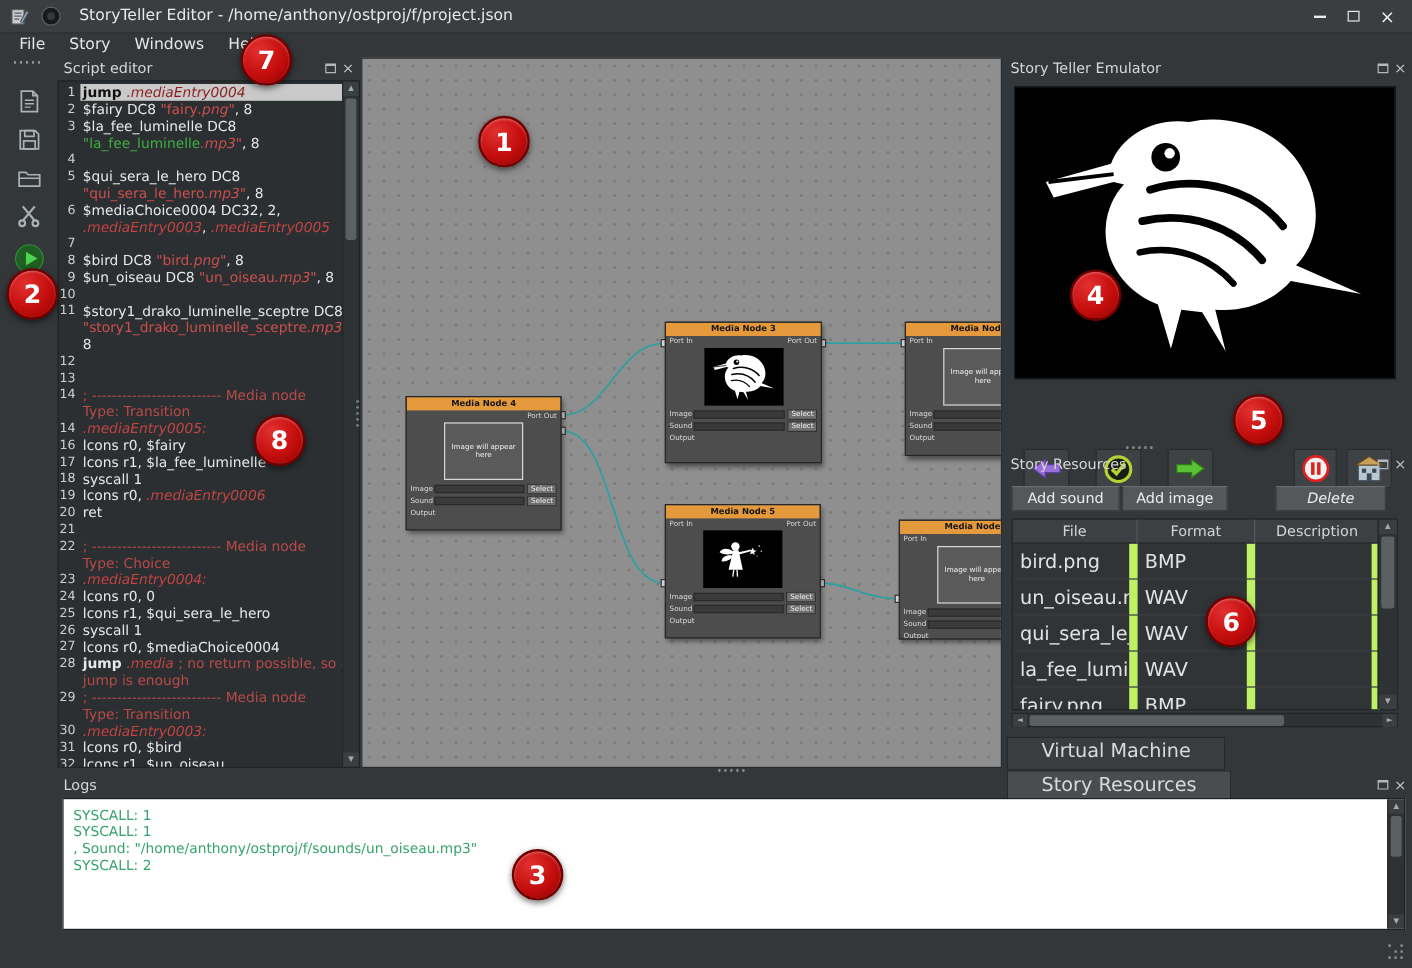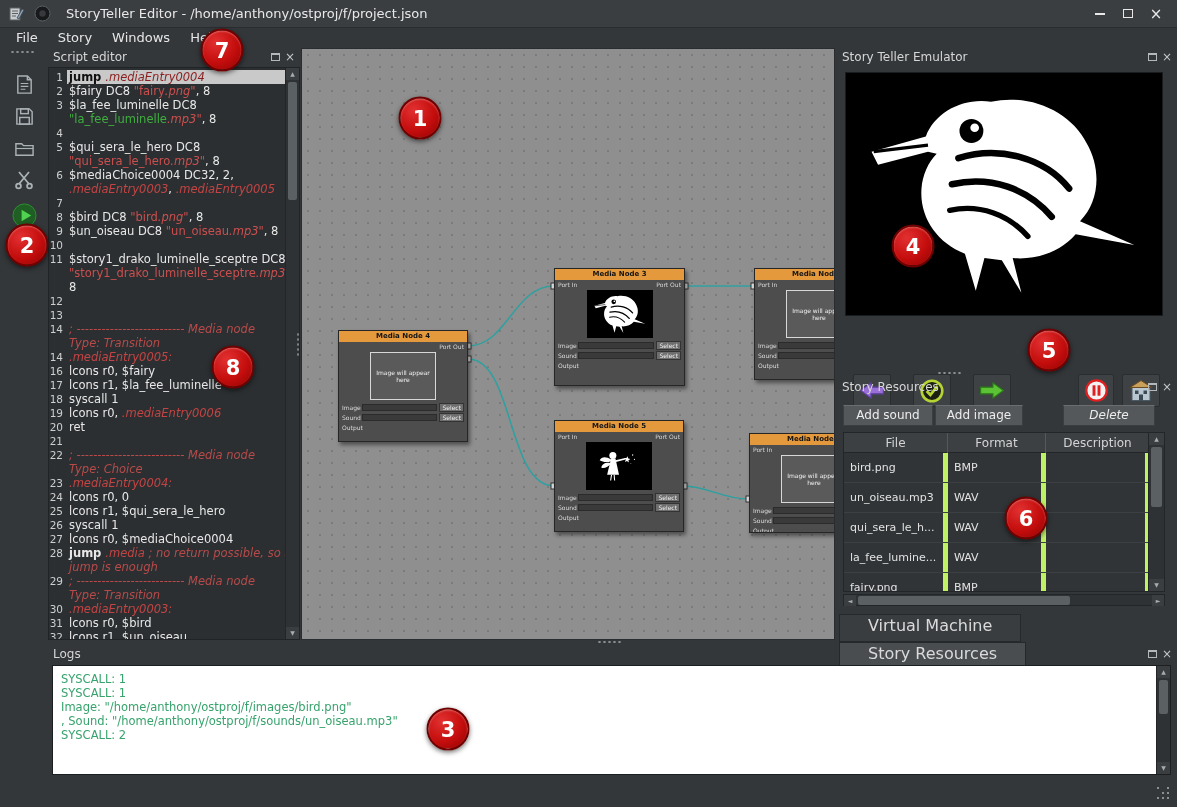--- a/index.html
+++ b/index.html
@@ -43,21 +43,21 @@
   .cl .ln { width:18px; flex:none; text-align:right; padding-right:4px; color:#cfcfcf; font-size:10.5px; }
   .cl .ct { padding-left:2px; }
   .cl.hl .ct { flex:1; background:#c9c9c9; color:#141414; }
   .k  { font-weight:bold; }
   .kd { font-weight:bold; color:#101010; }
   .s  { color:#cb4f4f; }
   .si { color:#cb4f4f; font-style:italic; }
   .g  { color:#3fae3f; }
   .l  { color:#c34444; font-style:italic; }
   .ld { color:#8b1f1f; font-style:italic; }
-  .c  { color:#b84a4a; font-style:italic; }
+  .c  { color:#b84a4a; }
 
   
   .vscroll { position:absolute; top:0; bottom:0; right:0; width:14px; background:#2e3234; border-left:1px solid #232628; }
   .vscroll .arr { height:12px; text-align:center; font-size:6px; line-height:12px; color:#a8acae; background:#3a3e41; }
   .vscroll .arr.dn { position:absolute; bottom:0; left:0; right:0; }
   .vscroll .thumb { position:absolute; left:2px; right:2px; background:#5b6063; border-radius:2px; }
   .hscroll { position:absolute; height:12px; background:#2e3234; border:1px solid #232628; }
   .hscroll .harr { position:absolute; top:0; width:12px; height:11px; text-align:center; font-size:6px; line-height:11px; color:#a8acae; background:#3a3e41; }
   .hscroll .hthumb { position:absolute; top:1px; height:9px; background:#5b6063; border-radius:2px; }
 
@@ -78,21 +78,21 @@
   
   #right-panel { position:absolute; left:837px; top:48px; width:340px; height:592px; }
   #emu-screen { position:absolute; left:8px; top:24px; width:318px; height:244px; background:#000; display:flex; align-items:center; justify-content:center; border:1px solid #191c1e; }
   .ebtn { position:absolute; top:326px; width:38px; height:33px; background:#3e4245; border:1px solid #2a2d2f; border-radius:2px; display:flex; align-items:center; justify-content:center; }
   .rbtn { position:absolute; top:357px; height:21px; background:#54585b; border:1px solid #3a3e41; border-top-color:#6a6e71; color:#ececec; font-size:12px; text-align:center; line-height:19px; }
   #res-table { position:absolute; left:6px; top:384px; width:322px; height:160px; background:#303436; border:1px solid #232628; overflow:hidden; }
   .thead { position:absolute; left:0; top:0; width:306px; height:20px; display:grid; grid-template-columns:104px 98px 1fr; background:#3c4043; border-bottom:1px solid #232628; }
   .thead span { font-size:12px; color:#d4d4d4; text-align:center; line-height:20px; border-right:1px solid #55595c; }
   #res-body { position:absolute; left:0; top:20px; width:306px; height:140px; overflow:hidden; }
   .trow { display:grid; grid-template-columns:104px 98px 1fr; height:30px; border-bottom:1px solid #3c4043; }
-  .trow span { font-size:11px; color:#e2e2e2; line-height:29px; padding-left:6px; border-right:5px solid #bef264; overflow:hidden; white-space:nowrap; }
+  .trow span { font-size:16px; color:#e2e2e2; line-height:29px; padding-left:6px; border-right:7px solid #bef264; overflow:hidden; white-space:nowrap; }
   #res-tabs { position:absolute; left:2px; top:566px; }
   .tab { display:inline-block; height:28px; line-height:21px; padding:0 28px; font-size:16px; color:#dadada; background:#393d40; border:1px solid #26292b; margin-right:1px; }
   .tab.selected { background:#494d50; border-bottom-color:#494d50; }
 
   
   #logs-panel { position:absolute; left:48px; top:645px; width:1129px; height:134px; }
   #logs-content { position:absolute; left:4px; top:20px; width:1119px; height:110px; background:#ffffff; border:1px solid #1c1f21; overflow:hidden; padding:6px 0 0 8px; }
   .logline { font-size:11.5px; line-height:14px; color:#36a36c; white-space:pre; }
 
   
@@ -521,21 +521,20 @@
       </span>
     </div>
     <div id="logs-content">
       <div class="vscroll">
         <div class="arr">▲</div>
         <div class="thumb" style="top:14px; height:34px;"></div>
         <div class="arr dn">▼</div>
       </div>
     <div class="logline">SYSCALL: 1</div>
         <div class="logline">SYSCALL: 1</div>
-        <div class="logline">Image: "/home/anthony/ostproj/f/images/bird.png"</div>
         <div class="logline">, Sound: "/home/anthony/ostproj/f/sounds/un_oiseau.mp3"</div>
         <div class="logline">SYSCALL: 2</div>
       </div>
   </div>
 
   <div id="statusbar">
     <div id="grip"></div>
   </div>
 
   <div id="annotations">

